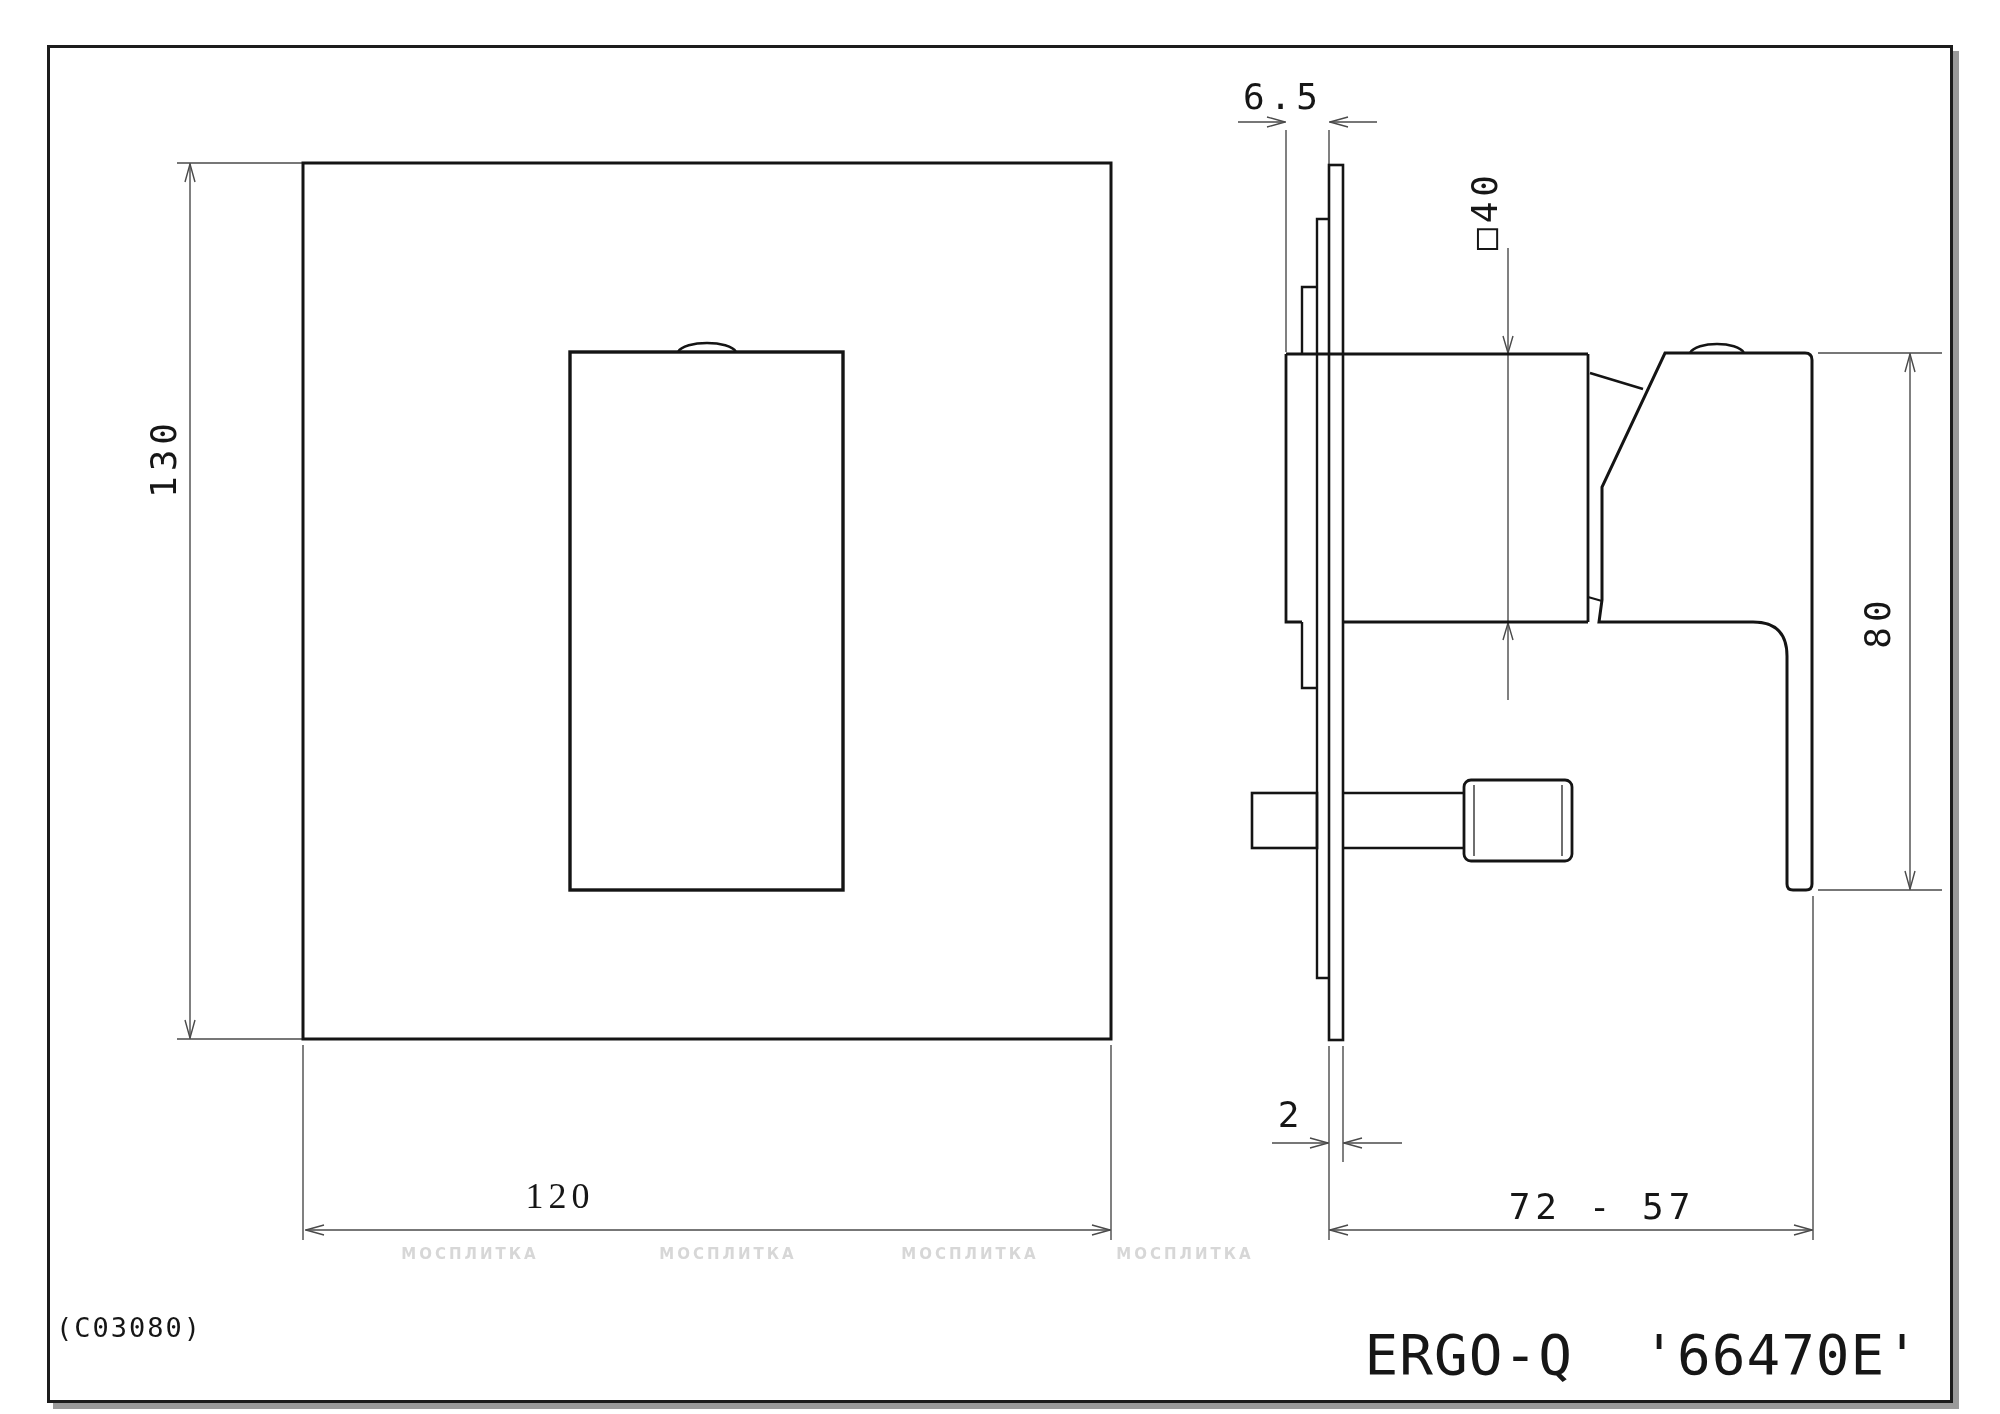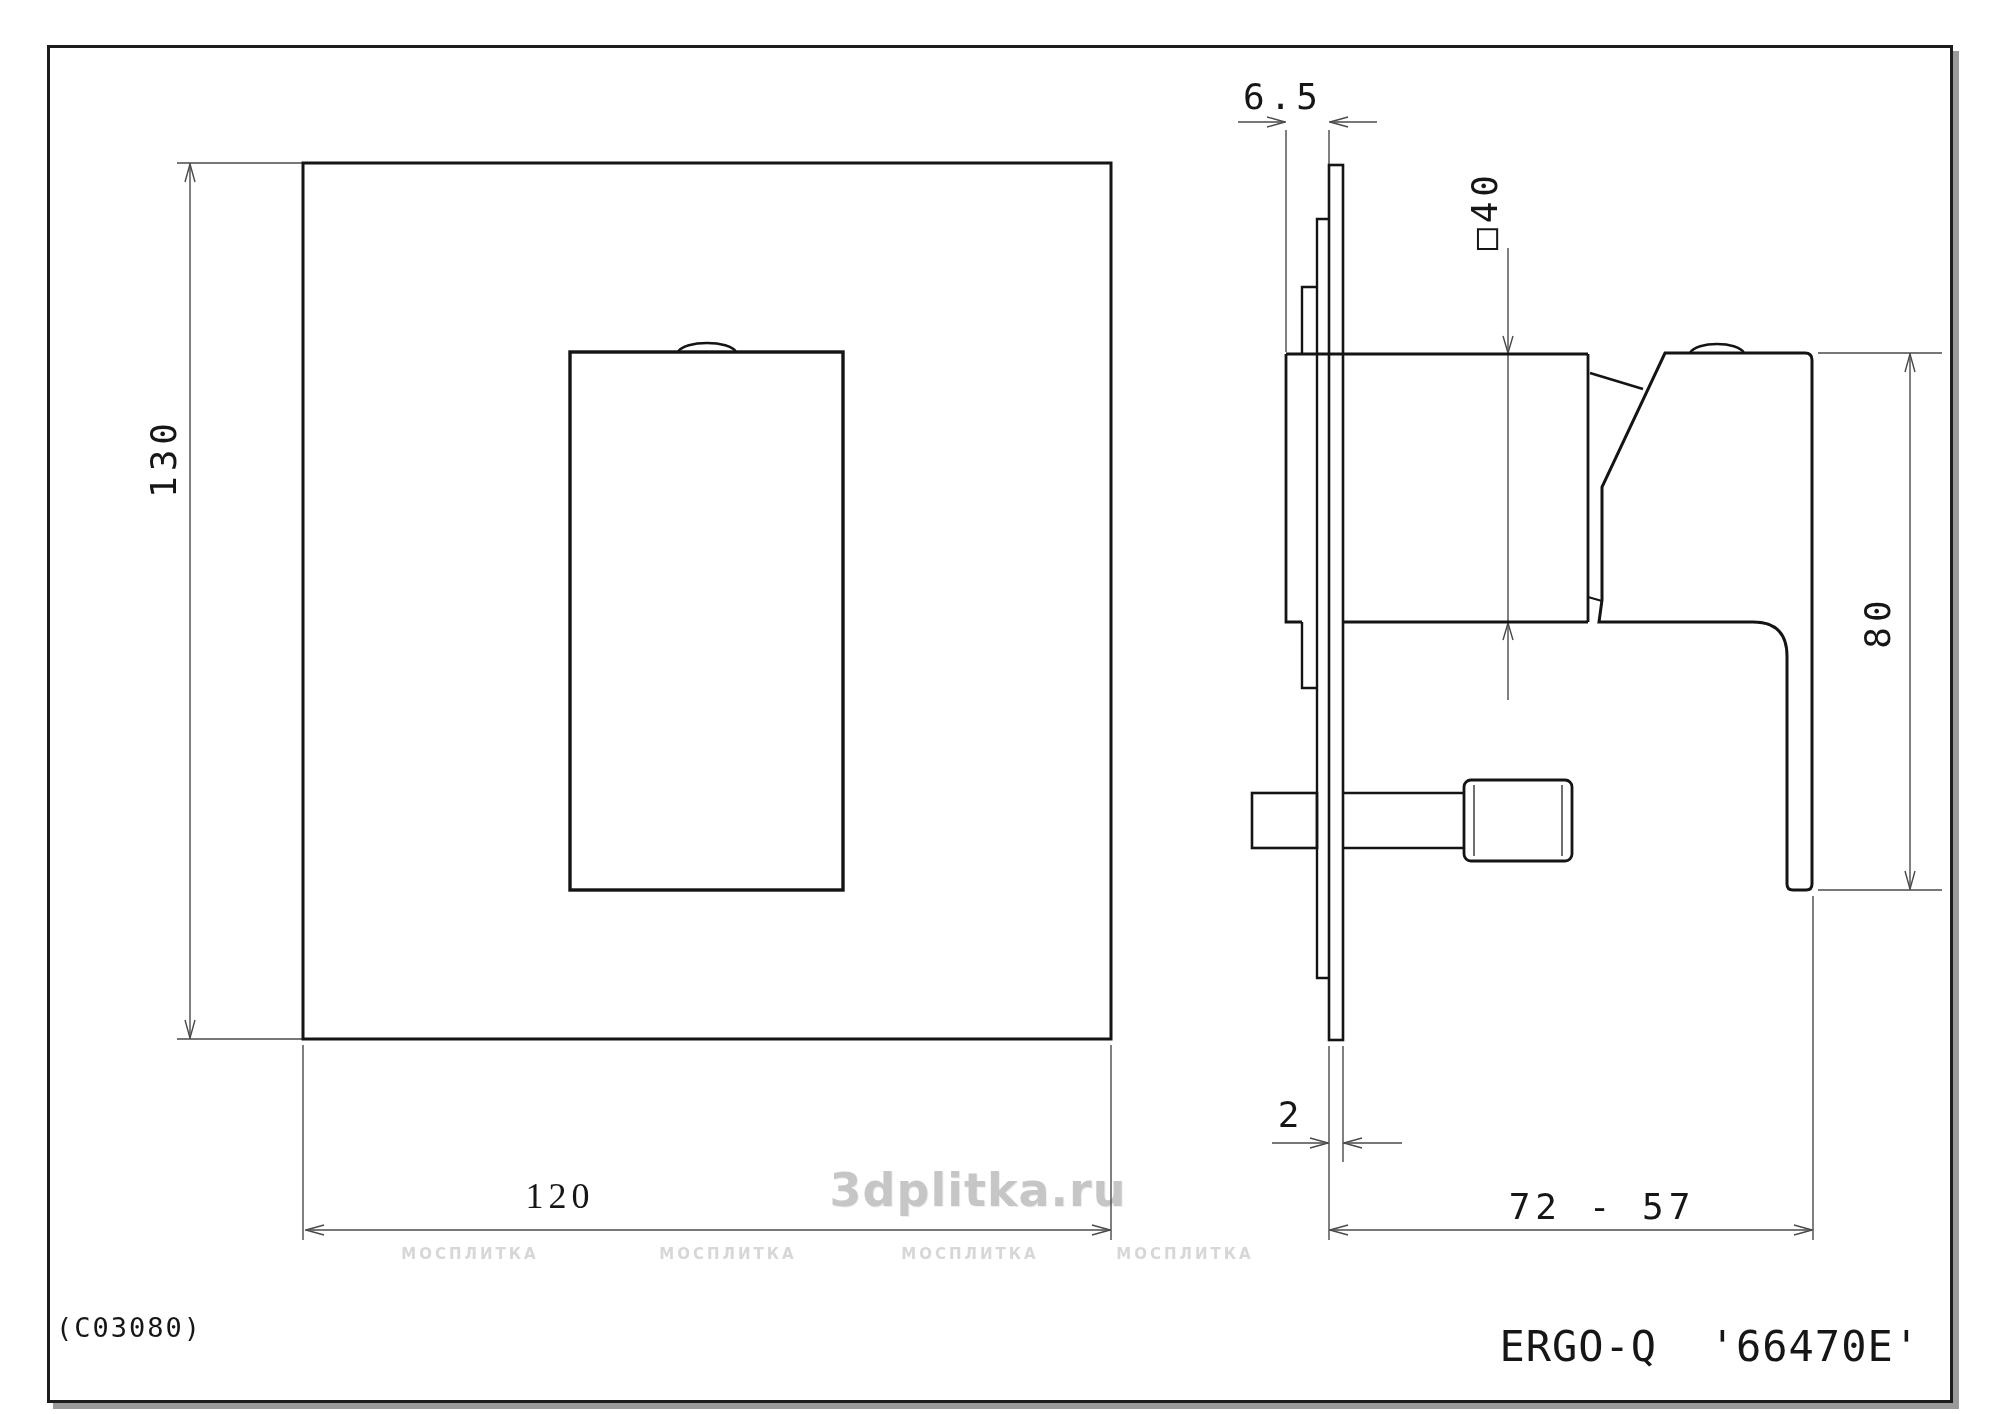--- a/index.html
+++ b/index.html
@@ -7,34 +7,33 @@
         font-family:"DejaVu Sans Mono", monospace;}
   #frame{position:absolute;left:47px;top:45px;width:1906px;height:1358px;
          border:3px solid #1c1c1c;box-sizing:border-box;background:#fff;
          box-shadow:6px 6px 0 #9a9a9a;}
   svg{position:absolute;left:0;top:0;}
   .txt{position:absolute;color:#161616;white-space:pre;}
   .dim{font-size:36px;letter-spacing:5px;}
   .rot{transform:translate(-50%,-50%) rotate(-90deg);}
   .ctr{transform:translate(-50%,-50%);}
   .code{font-size:27px;letter-spacing:2px;}
-  .title{font-size:42px;letter-spacing:1px;margin-left:24px;}
+  .title{font-size:56px;letter-spacing:1px;margin-left:24px;}
   .wm-big{position:absolute;font-family:"DejaVu Sans",sans-serif;font-weight:bold;
           font-size:46px;color:#c6c6c6;text-shadow:1px 1px 0 #efefef;letter-spacing:1px;}
   .wm-sm{position:absolute;font-family:"DejaVu Sans",sans-serif;font-size:15px;
          color:#d7d7d7;letter-spacing:3px;font-weight:bold;}
 </style>
 </head>
 <body>
 
 <div id="page">
 
   <div id="frame"></div>
 
-  <div class="wm-big ctr" style="left:978px;top:1190px;position:absolute;">3dplitka.ru</div>
 
   <div class="wm-sm ctr" style="left:470px;top:1254px;">МОСПЛИТКА</div>
   <div class="wm-sm ctr" style="left:728px;top:1254px;">МОСПЛИТКА</div>
   <div class="wm-sm ctr" style="left:970px;top:1254px;">МОСПЛИТКА</div>
   <div class="wm-sm ctr" style="left:1185px;top:1254px;">МОСПЛИТКА</div>
 
   <svg width="2000" height="1414" viewBox="0 0 2000 1414">
 
     <g stroke="#4a4a4a" stroke-width="1.4" fill="none">
 

